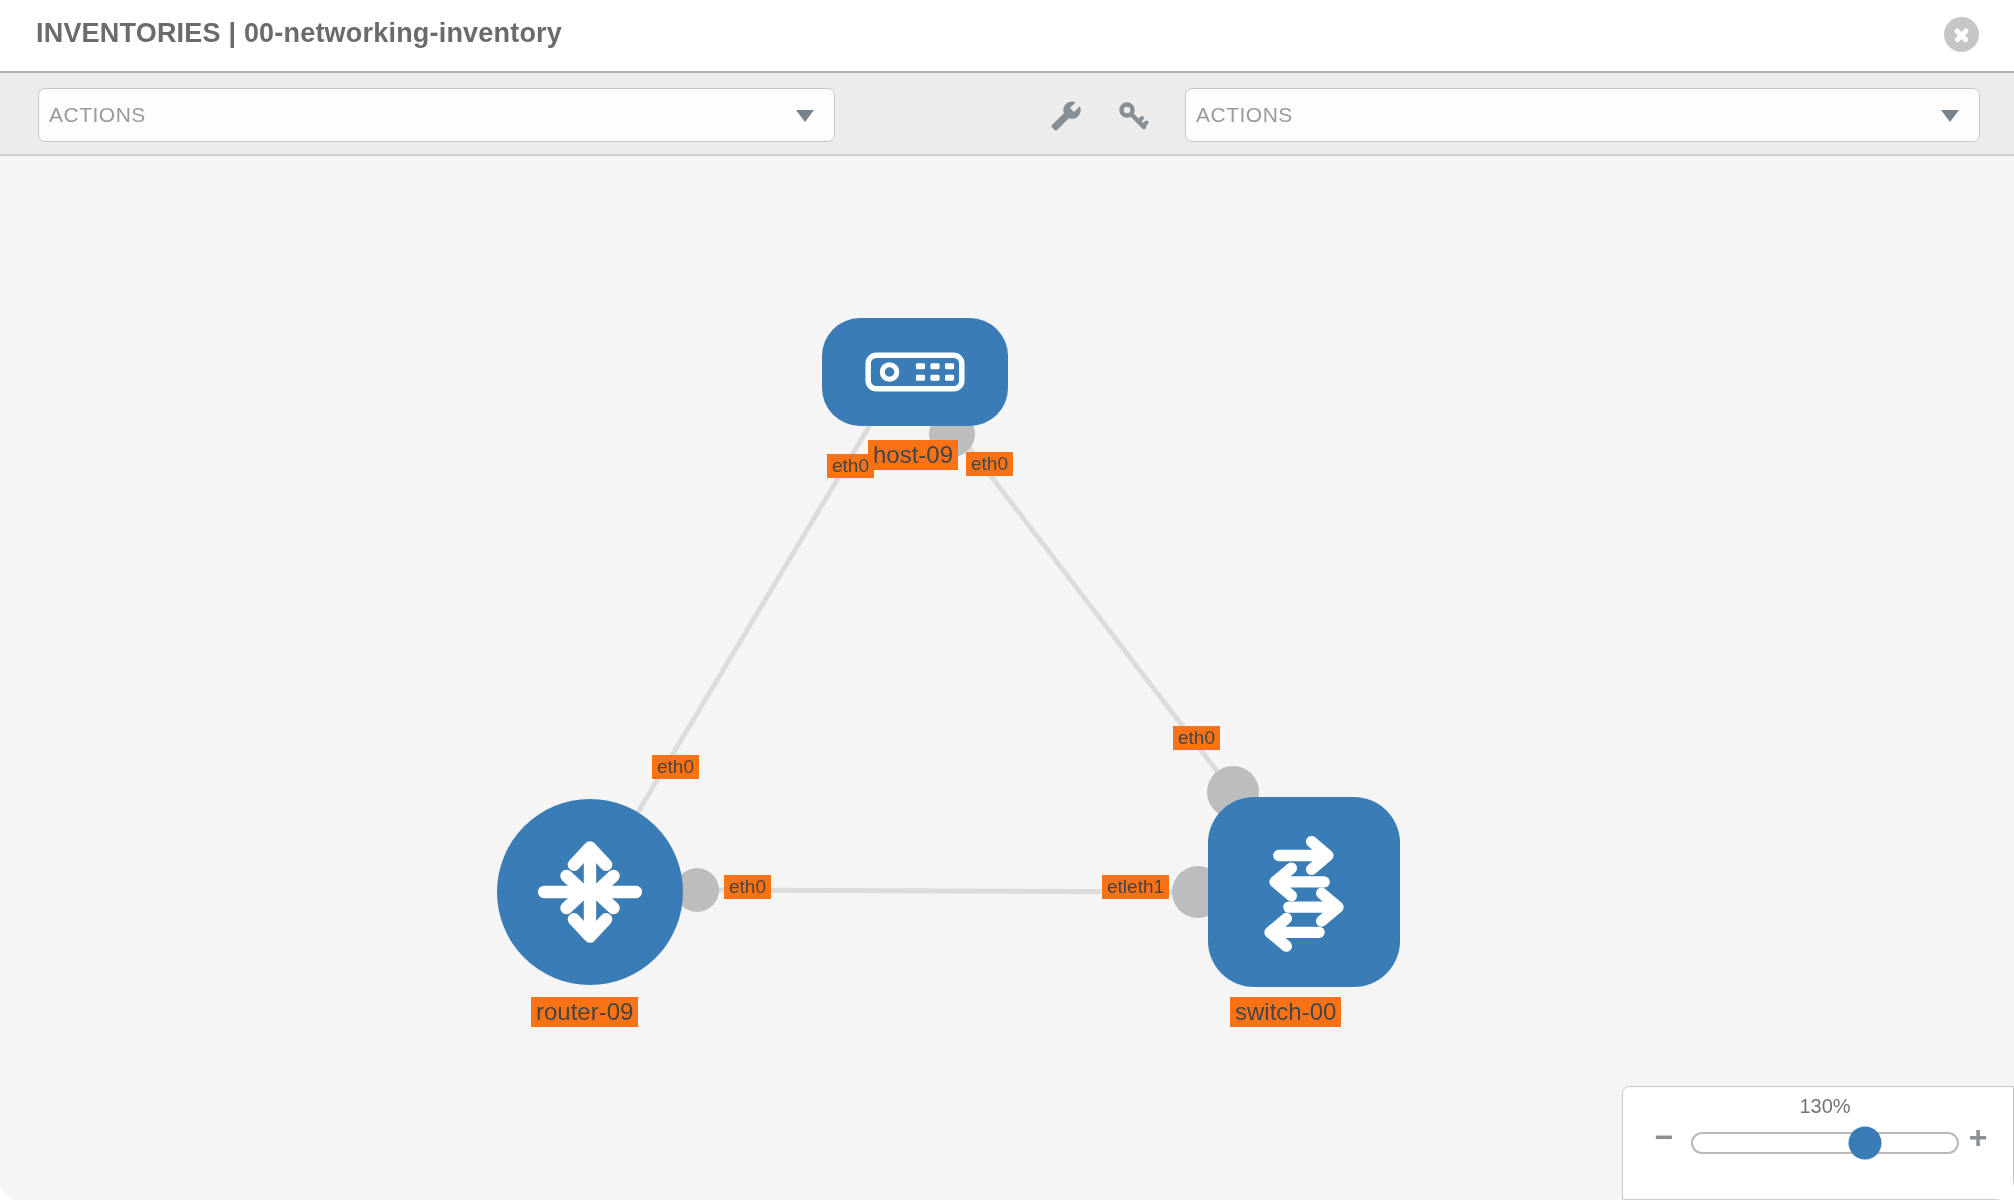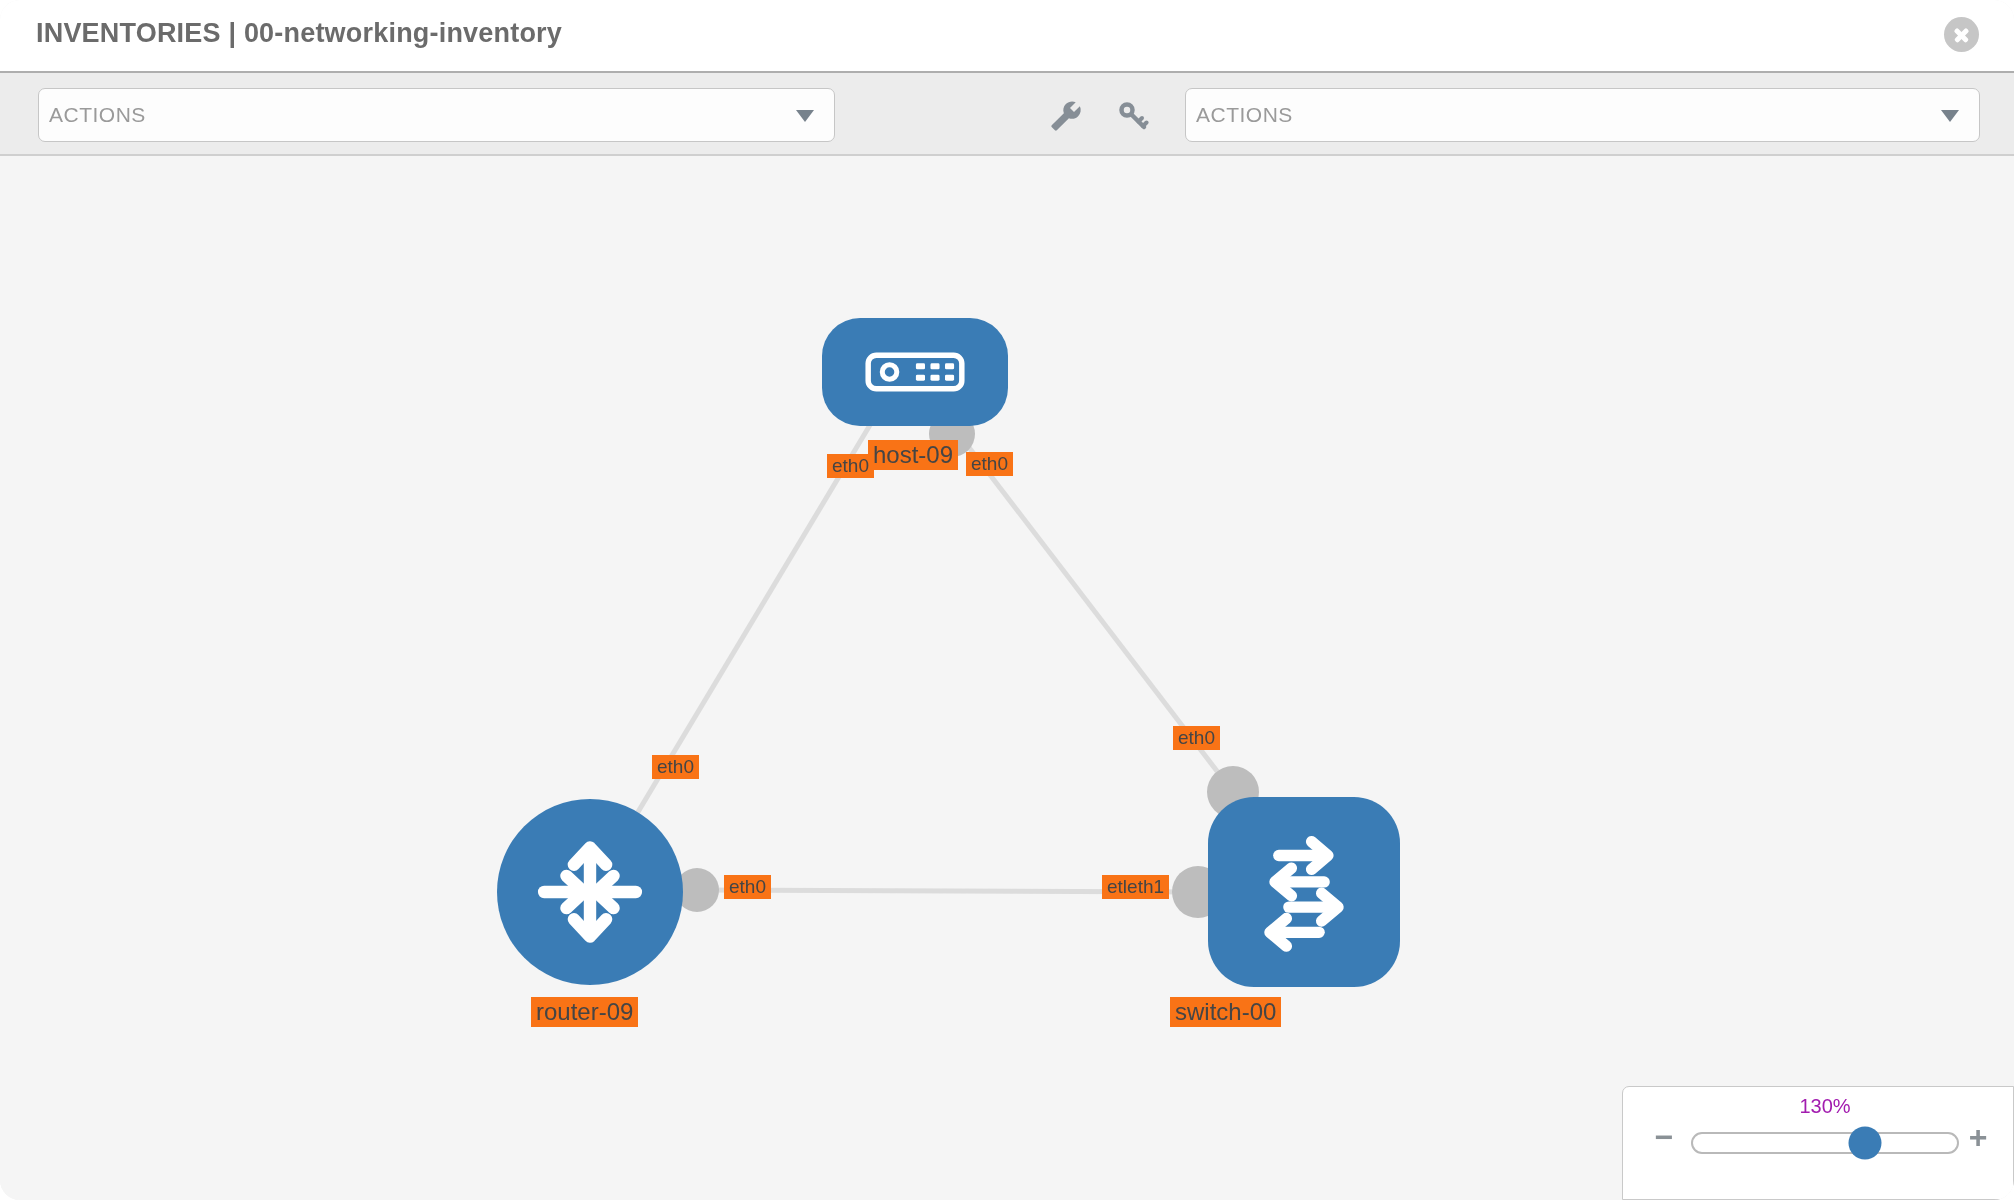--- a/index.html
+++ b/index.html
@@ -47,21 +47,21 @@
   .node-host{left:822px;top:318px;width:186px;height:108px;border-radius:38px;}
   .node-router{left:497px;top:799px;width:186px;height:186px;border-radius:50%;}
   .node-switch{left:1208px;top:797px;width:192px;height:190px;border-radius:46px;}
 
   .chip{position:absolute;background:#f97316;color:var(--chip-text);white-space:nowrap;padding:1px 5px;z-index:4;}
   .chip.portlbl{font-size:19px;}
   .chip.nodelbl{font-size:24px;}
 
   
   .zoom-panel{position:absolute;left:1622px;top:1086px;width:392px;height:114px;background:#fff;border:1px solid #c9c9c9;border-radius:7px 0 0 0;z-index:5;}
-  .zoom-level{position:absolute;left:68px;top:8px;width:268px;text-align:center;font-size:20px;color:#a21caf;}
+  .zoom-level{position:absolute;left:68px;top:8px;width:268px;text-align:center;font-size:20px;color:#737373;}
   .zoom-minus,.zoom-plus{position:absolute;top:34px;width:34px;height:34px;line-height:32px;text-align:center;font-size:32px;font-weight:bold;color:#8a9196;cursor:pointer;}
   .zoom-minus{left:24px;}
   .zoom-plus{left:338px;}
   .zoom-track{position:absolute;left:68px;top:45px;width:268px;height:22px;background:#fff;border:2px solid #b9b9b9;border-radius:11px;cursor:pointer;}
   .zoom-thumb{position:absolute;top:50%;left:65%;width:33px;height:33px;border-radius:50%;background:var(--node-blue);transform:translate(-50%,-50%);cursor:grab;}
 </style>
 </head>
 <body>
 
 <div id="app">
@@ -148,21 +148,21 @@
         <path d="M38 62 L74 62"></path>
           <path d="M64 51 L77 62 L64 73"></path>
         <path d="M62 82 L26 82"></path>
           <path d="M36 71 L23 82 L36 93"></path>
       </g>
     </svg>
   </div>
 
   <div class="chip nodelbl" style="left:868px;top:440px;">host-09</div>
   <div class="chip nodelbl" style="left:531px;top:997px;">router-09</div>
-  <div class="chip nodelbl" style="left:1170px;top:997px;">switch-00</div>
+  <div class="chip nodelbl" style="left:1230px;top:997px;">switch-00</div>
 
   <div class="chip portlbl" style="left:827px;top:454px;">eth0</div>
   <div class="chip portlbl" style="left:966px;top:452px;">eth0</div>
   <div class="chip portlbl" style="left:652px;top:755px;">eth0</div>
   <div class="chip portlbl" style="left:1173px;top:726px;">eth0</div>
   <div class="chip portlbl" style="left:724px;top:875px;">eth0</div>
   <div class="chip portlbl" style="left:1102px;top:875px;">etleth1</div>
 
   <div class="zoom-panel">
     <div class="zoom-level">130%</div>

